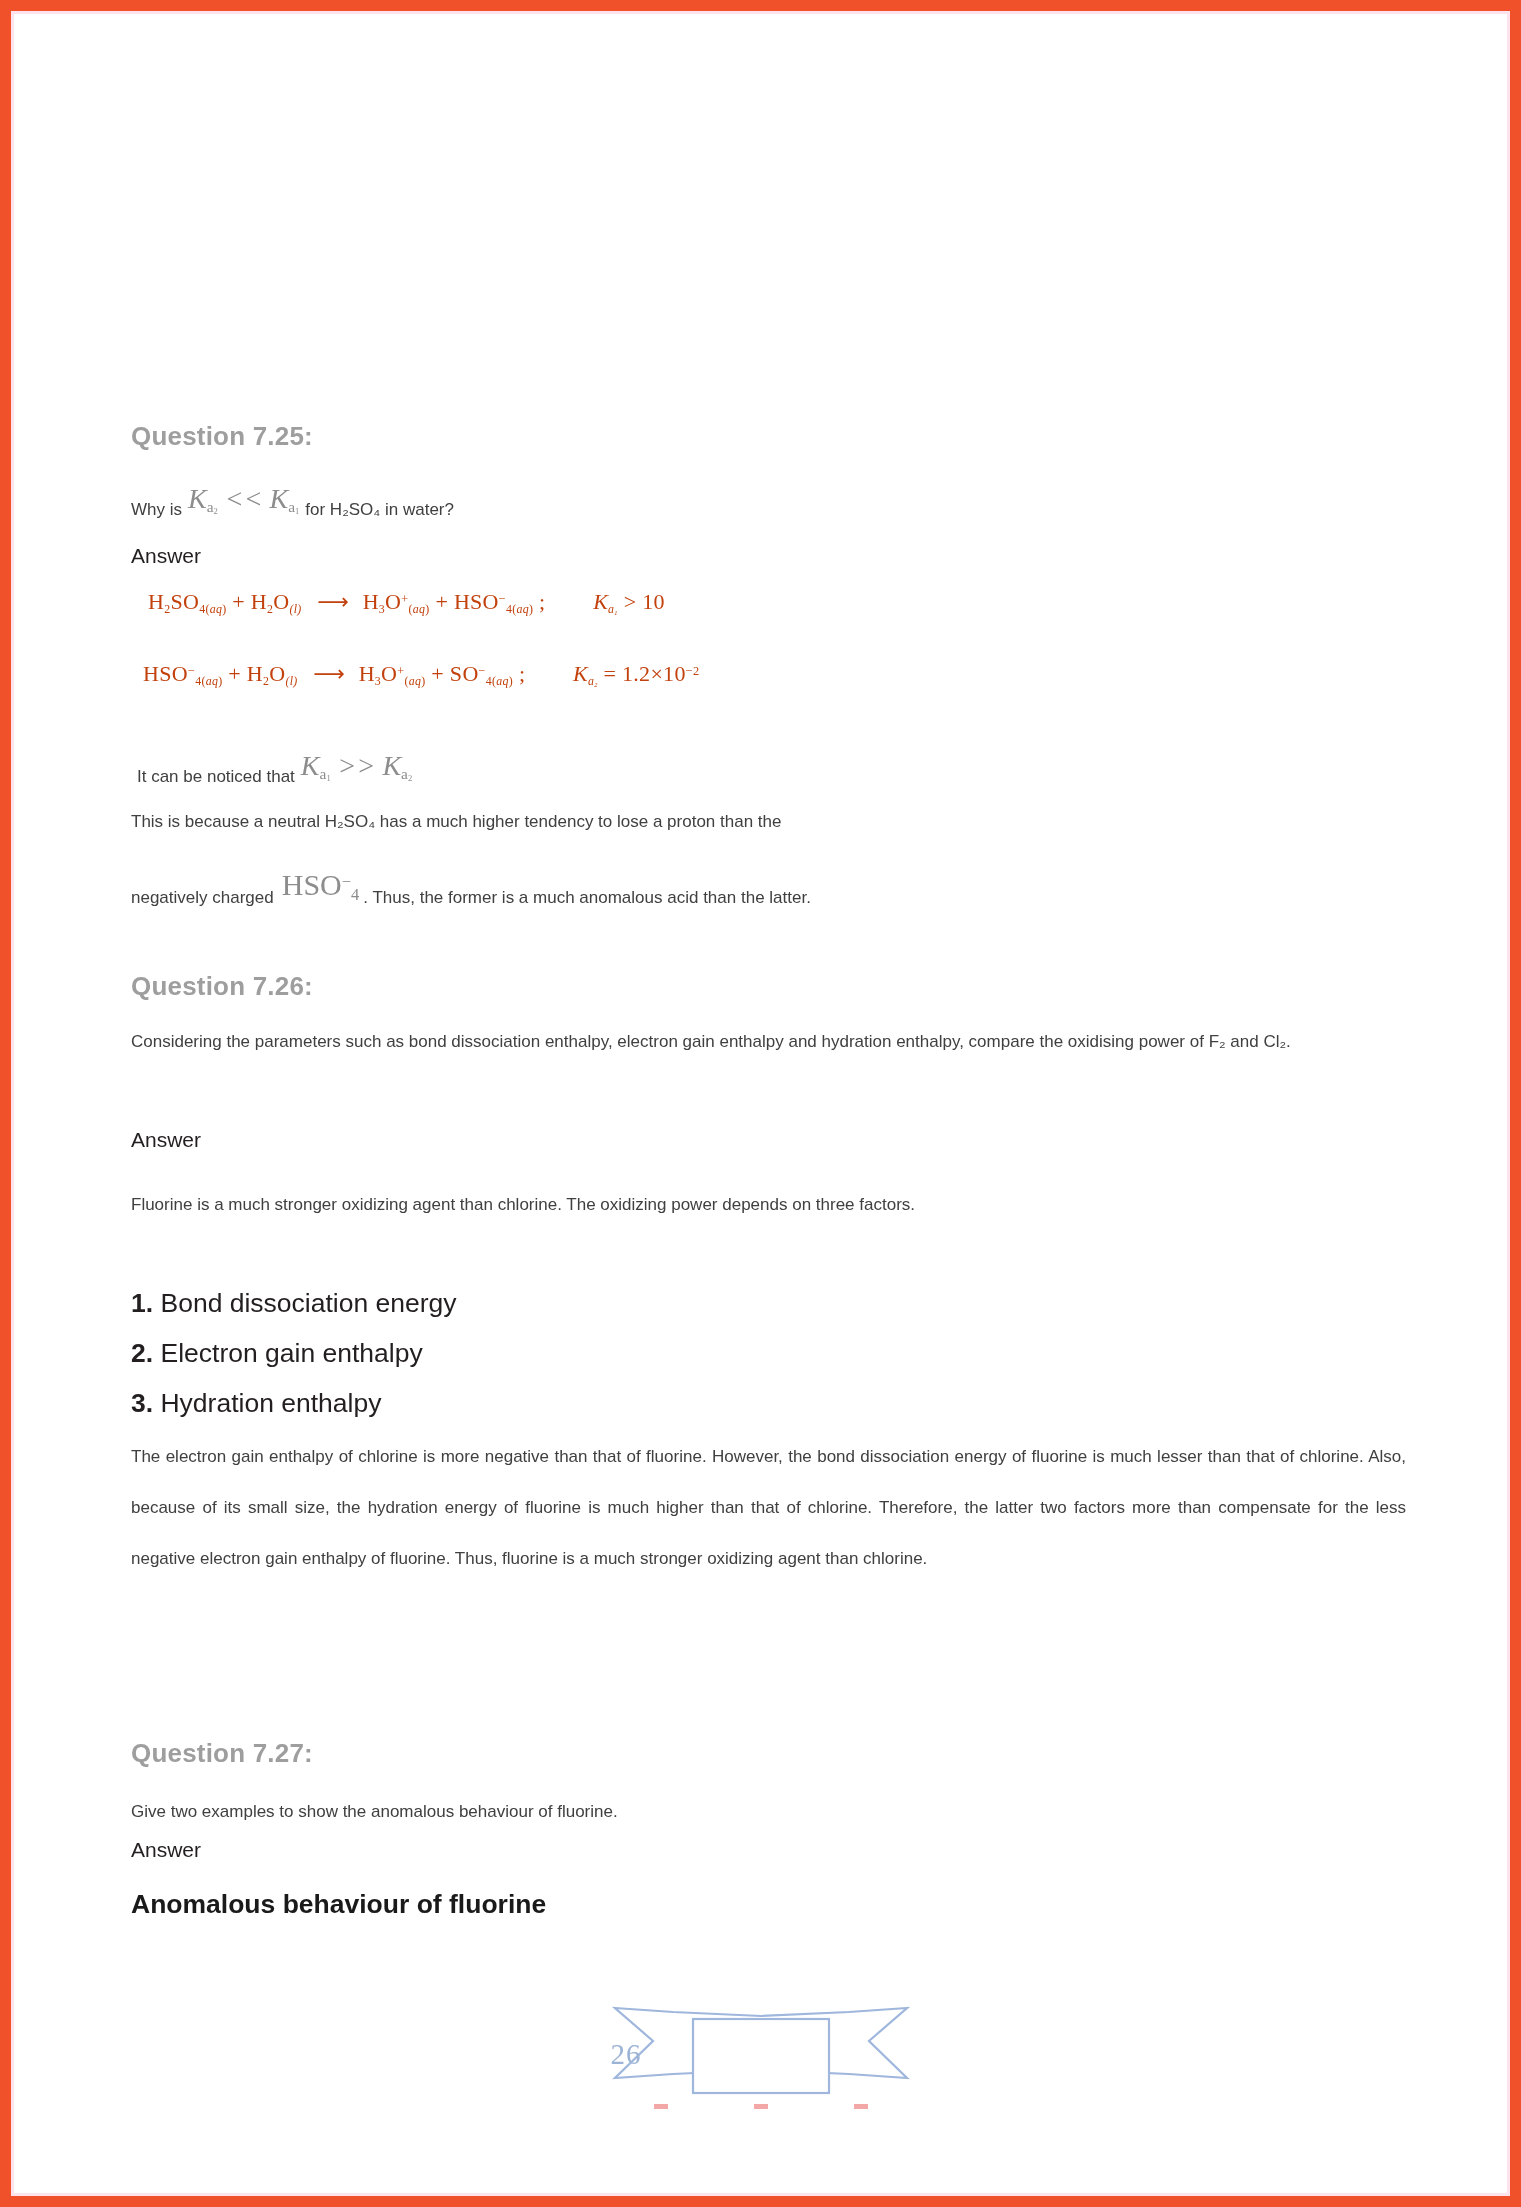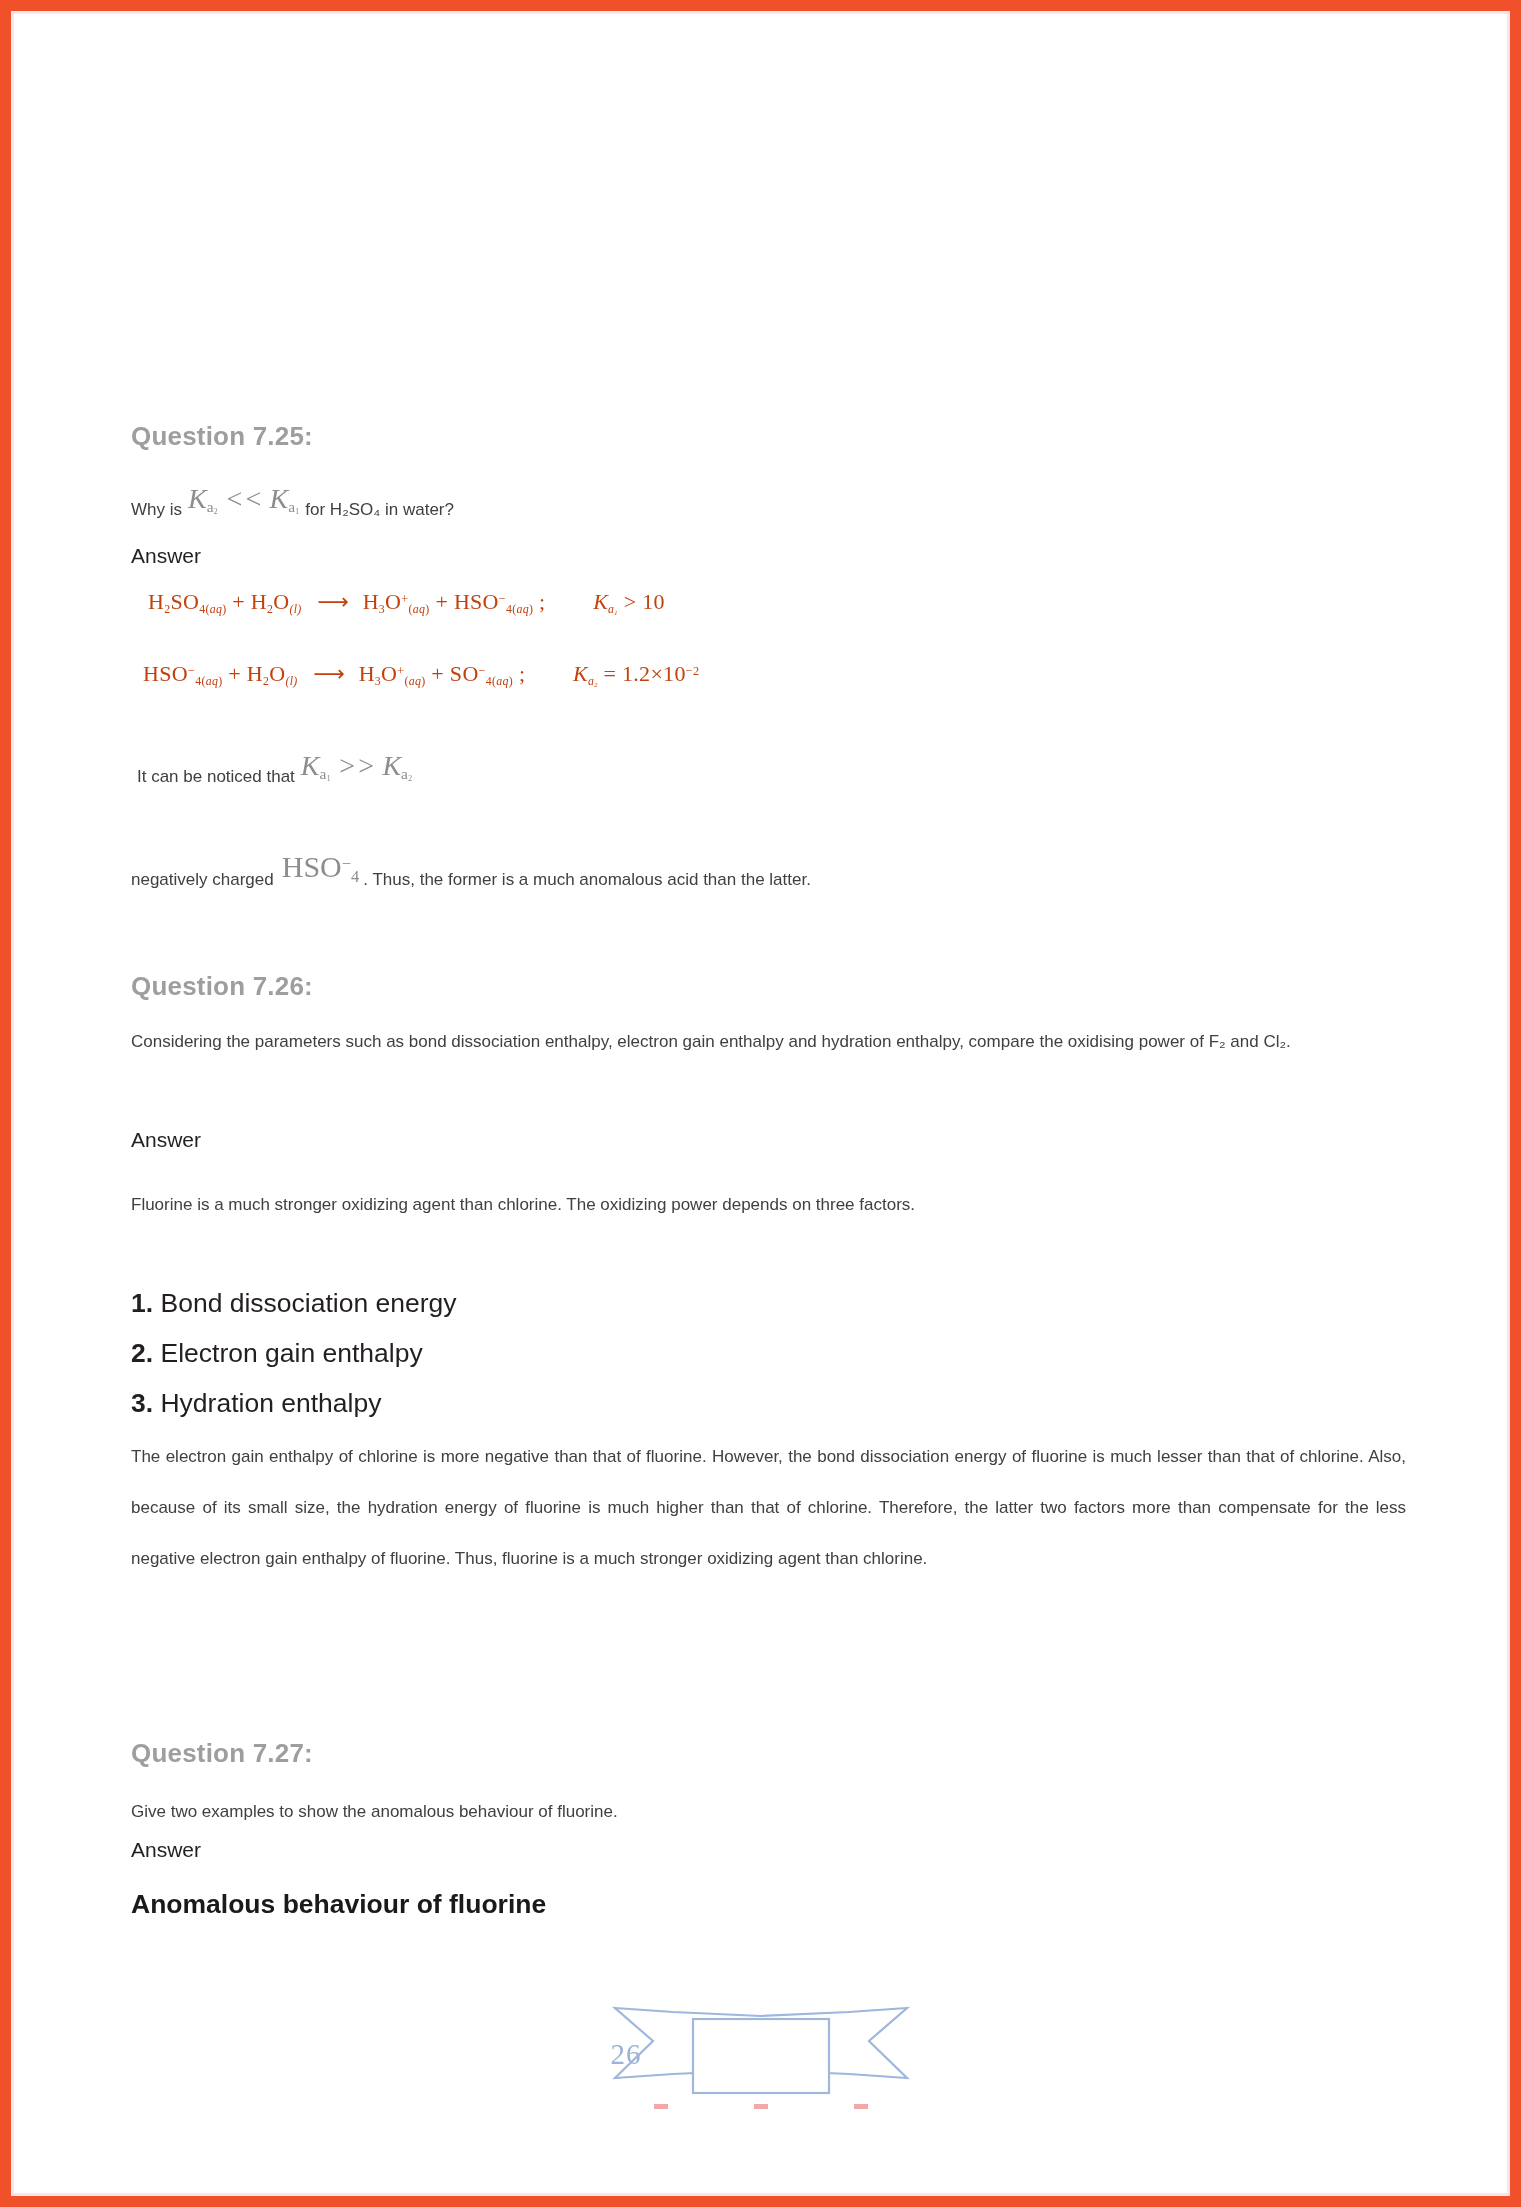--- a/index.html
+++ b/index.html
@@ -144,21 +144,21 @@
   }
 
   
   #q25-heading   { position: absolute; top: 410px;  left: 0; }
   #q25-question  { position: absolute; top: 473px;  left: 0; }
   #q25-answer    { position: absolute; top: 533px;  left: 0; }
   #eq1           { position: absolute; top: 578px;  left: 17px; }
   #eq2           { position: absolute; top: 650px;  left: 12px; }
   #q25-noticed   { position: absolute; top: 740px;  left: 0; }
   #q25-body1     { position: absolute; top: 785px;  left: 0; width: 1275px; }
-  #q25-body2     { position: absolute; top: 843px;  left: 0; width: 1275px; }
+  #q25-body2     { position: absolute; top: 861px;  left: 0; width: 1275px; }
 
   #q26-heading   { position: absolute; top: 960px;  left: 0; }
   #q26-question  { position: absolute; top: 1005px; left: 0; width: 1275px; }
   #q26-answer    { position: absolute; top: 1117px; left: 0; }
   #q26-intro     { position: absolute; top: 1168px; left: 0; width: 1275px; }
   #q26-list      { position: absolute; top: 1267px; left: 0; width: 1275px; }
   #q26-body      { position: absolute; top: 1420px; left: 0; width: 1275px; }
 
   #q27-heading   { position: absolute; top: 1727px; left: 0; }
   #q27-question  { position: absolute; top: 1775px; left: 0; }
@@ -237,20 +237,21 @@
       H<sub class="rm">3</sub>O<sup>+</sup><sub class="rm">(<span class="var">aq</span>)</sub> + SO<sup>−</sup><sub class="rm">4(<span class="var">aq</span>)</sub> ;
       <span class="gap"></span>
       <span class="var">K</span><sub>a<sub>2</sub></sub> = 1.2×10<sup>−2</sup>
     </div>
 
     <div id="q25-noticed" class="row-inline">
       <span class="para" style="padding-left:6px">It can be noticed that</span>
       <span class="math math-inline-k" aria-label="Ka1 much greater than Ka2">K<sub class="up">a<sub>1</sub></sub> &gt;&gt; K<sub class="up">a<sub>2</sub></sub></span>
     </div>
 
+    <div id="q25-body1" class="para">This is because a neutral H₂SO₄ has a much higher tendency to lose a proton than the</div>
 
     <div id="q25-body2" class="row-inline">
       <span class="para">negatively charged</span>
       <span class="hso4-inline" aria-label="HSO4 minus">HSO<sup>−</sup><sub>4</sub></span>
       <span class="para">. Thus, the former is a much anomalous acid than the latter.</span>
     </div>
 
     <div id="q26-heading" class="q-heading">Question 7.26:</div>
 
     <div id="q26-question" class="para justify">Considering the parameters such as bond dissociation enthalpy, electron gain enthalpy and hydration enthalpy, compare the oxidising power of F₂ and Cl₂.</div>

